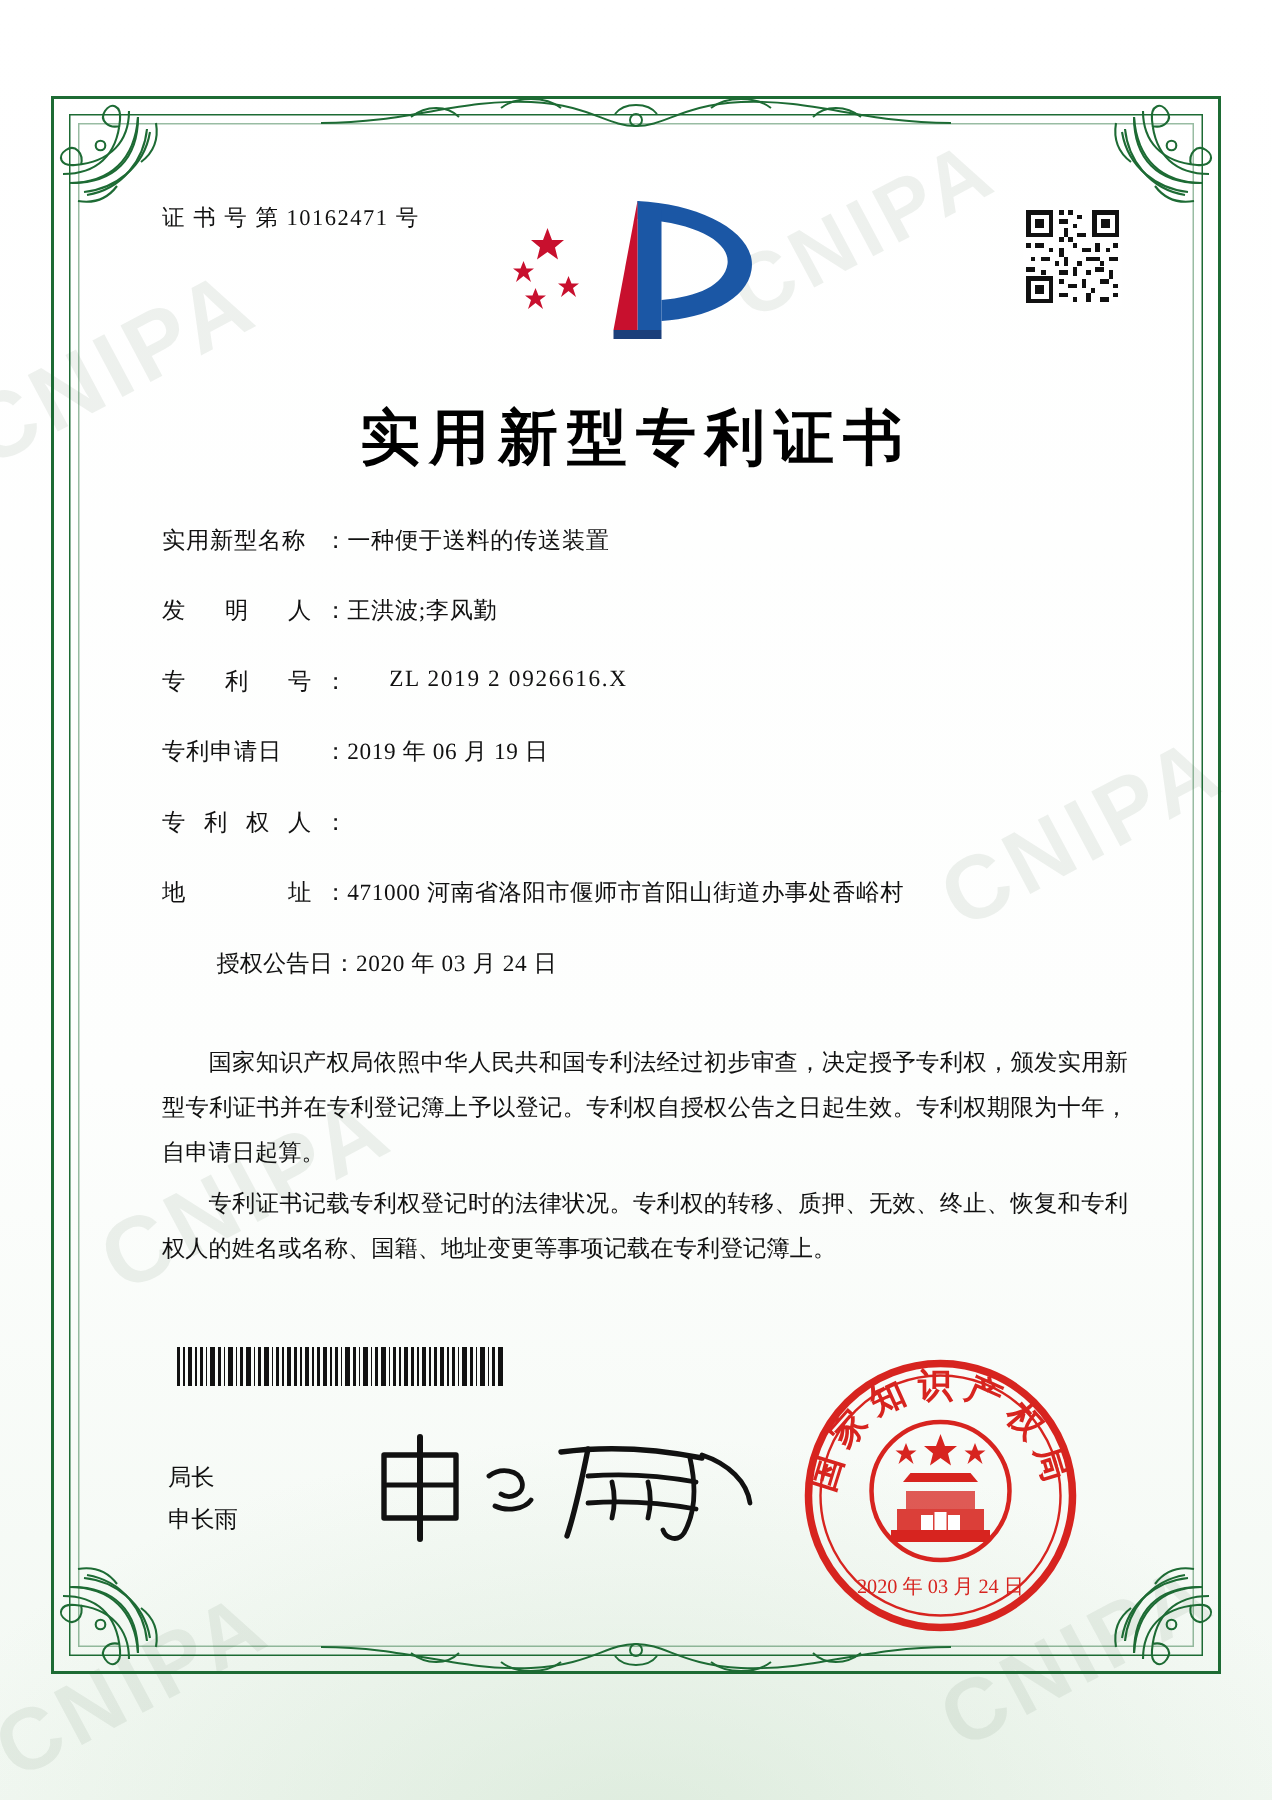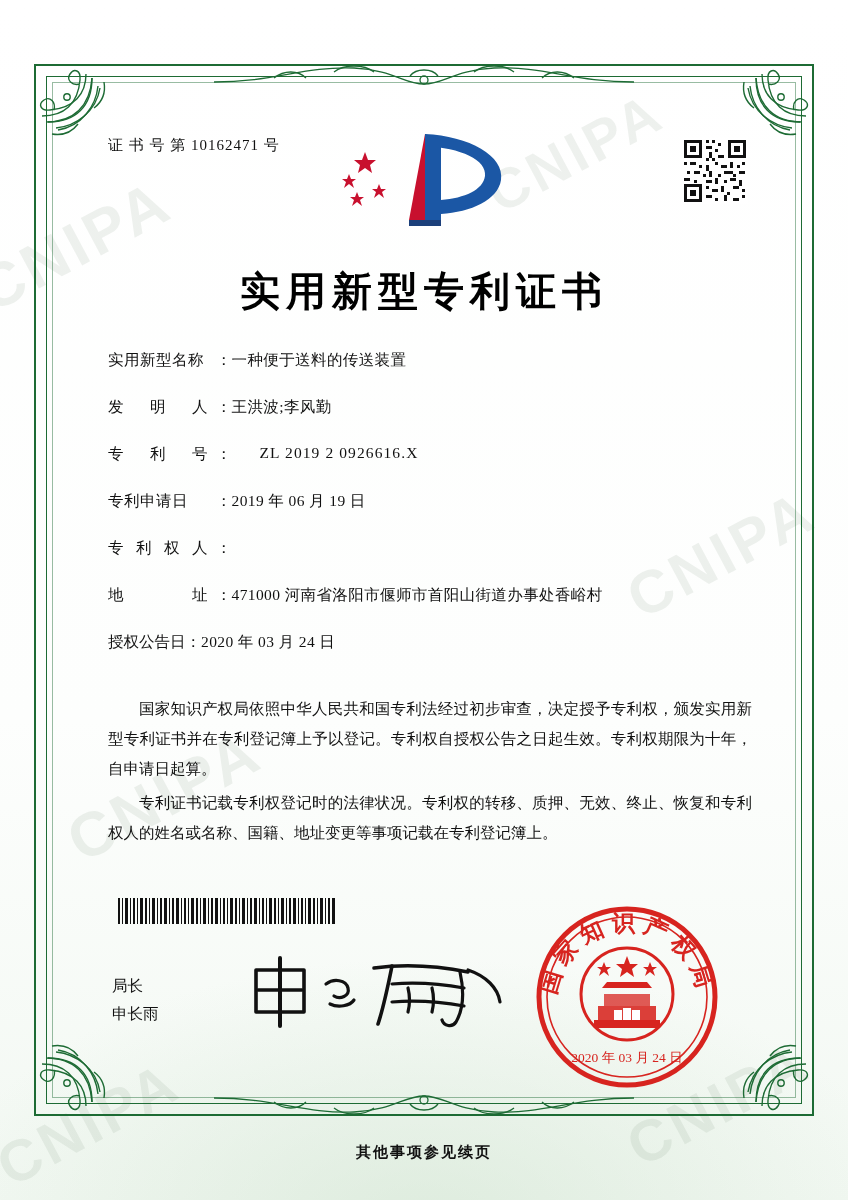--- a/index.html
+++ b/index.html
@@ -160,20 +160,21 @@
     font-family: "Liberation Serif", serif;
     letter-spacing: 1.1px;
     margin-left: 28px;
   }
   .row-inline {
     display: flex;
     align-items: baseline;
     font-size: 15.5px;
     color: #111;
     margin-bottom: 26px;
+    text-align: center;
   }
   .grant-left { width: 300px; flex: none; }
 
   
   .paras {
     position: absolute;
     left: 56px; right: 44px; top: 612px;
     font-size: 15.5px;
     line-height: 30px;
     color: #111;
@@ -580,15 +581,14 @@
         <text font-family="'Liberation Serif', serif" font-size="23" font-weight="700" fill="#d7241f" letter-spacing="7">
           <textPath href="#sealArc" startOffset="50%" text-anchor="middle">国家知识产权局</textPath>
         </text>
         <text x="95" y="160" text-anchor="middle" font-family="'Liberation Serif', serif" font-size="13.5" fill="#d7241f" id="seal-date-text">2020 年 03 月 24 日</text>
       </svg>
     </div>
 
 
   </div>
 
-  <div class="footer-note">其他事项参见续页</div>
 
 </div>
 
 </body></html>

